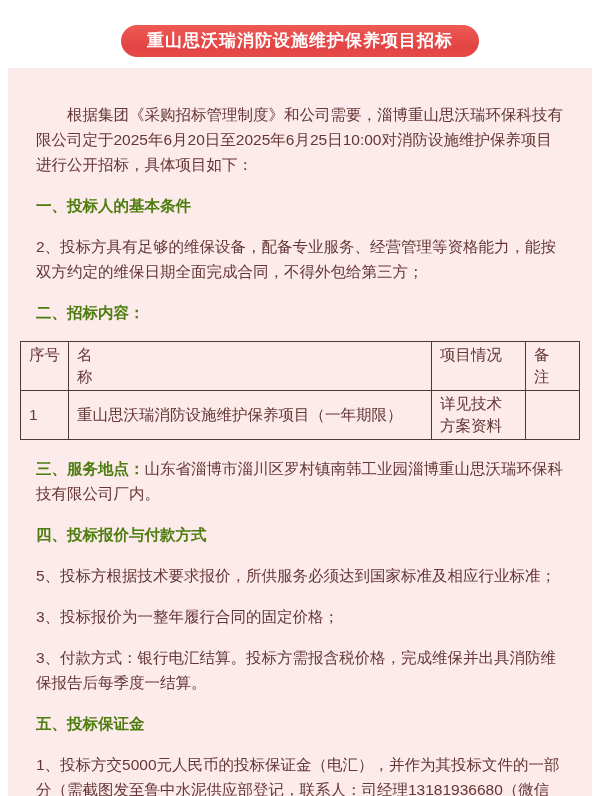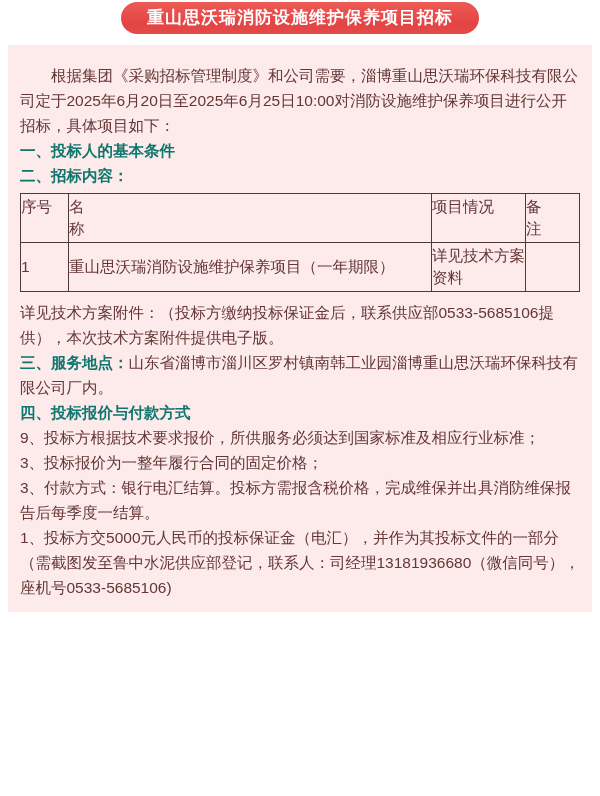--- a/index.html
+++ b/index.html
@@ -1,52 +1,52 @@
 <!DOCTYPE html>
 <html lang="zh"><head>
 <meta charset="utf-8">
 <style>
   html,body { margin:0; padding:0; }
   body {
     width:600px;
     background:#ffffff;
     font-family:"Liberation Sans","DejaVu Sans",sans-serif;
   }
-  .banner-wrap { text-align:center; padding-top:2px; }
+  .banner-wrap { text-align:center; padding-top:25px; }
   .banner {
     display:inline-block;
     background:linear-gradient(180deg,#ee5a54 0%,#e24444 70%,#e64b47 100%);
     color:#ffffff;
     font-weight:bold;
     font-size:17px;
     line-height:32px;
     padding:0 26px;
     border-radius:17px;
     letter-spacing:1px;
   }
   .content {
     margin:11px 8px 0 8px;
     background:#fdeaea;
     padding:18px 12px 12px 12px;
     color:#643636;
     font-size:15.5px;
     line-height:25px;
   }
-  .content p { margin:0; }
+  .content p { margin:16px; }
   .indent { text-indent:2em; }
-  .hd { font-weight:bold; color:#0f766e; }
+  .hd { font-weight:bold; color:#4d7c0f; }
   table.bid-table {
     width:100%;
     border-collapse:collapse;
     table-layout:fixed;
     margin:5px 0 8px 0;
   }
   table.bid-table th, table.bid-table td {
     border:1px solid #4e3838;
-    padding:2px 0;
+    padding:2px 8px;
     font-size:15.5px;
     line-height:22px;
     font-weight:normal;
     text-align:left;
     word-break:break-all;
   }
   table.bid-table th { vertical-align:top; white-space:pre-line; }
   table.bid-table td { vertical-align:middle; }
   td.justify { text-align:justify; }
 </style>
@@ -55,20 +55,21 @@
 
 <div class="banner-wrap">
   <span class="banner">重山思沃瑞消防设施维护保养项目招标</span>
 </div>
 
 <div class="content">
 
   <p class="indent">根据集团《采购招标管理制度》和公司需要，淄博重山思沃瑞环保科技有限公司定于2025年6月20日至2025年6月25日10:00对消防设施维护保养项目进行公开招标，具体项目如下：</p>
 
   <p class="hd">一、投标人的基本条件</p>
+  <p>2、投标方具有足够的维保设备，配备专业服务、经营管理等资格能力，能按双方约定的维保日期全面完成合同，不得外包给第三方；</p>
 
   <p class="hd">二、招标内容：</p>
 
   <table class="bid-table">
     <colgroup>
       <col style="width:48px">
       <col>
       <col style="width:94px">
       <col style="width:54px">
     </colgroup>
@@ -85,24 +86,24 @@
     <tbody>
       <tr>
         <td>1</td>
         <td>重山思沃瑞消防设施维护保养项目（一年期限）</td>
         <td class="justify">详见技术方案资料</td>
         <td></td>
       </tr>
     </tbody>
   </table>
 
-  <p>详见技术方案附件：（投标方缴纳投标保证金后，联系供应部0533-5685106提供），本次技术方案附件提供电子版。</p>
 
   <p><b class="hd">三、服务地点：</b><span>山东省淄博市淄川区罗村镇南韩工业园淄博重山思沃瑞环保科技有限公司厂内。</span></p>
 
   <p class="hd">四、投标报价与付款方式</p>
-  <p>9、投标方根据技术要求报价，所供服务必须达到国家标准及相应行业标准；</p>
+  <p>5、投标方根据技术要求报价，所供服务必须达到国家标准及相应行业标准；</p>
   <p>3、投标报价为一整年履行合同的固定价格；</p>
   <p>3、付款方式：银行电汇结算。投标方需报含税价格，完成维保并出具消防维保报告后每季度一结算。</p>
 
+  <p class="hd">五、投标保证金</p>
   <p>1、投标方交5000元人民币的投标保证金（电汇），并作为其投标文件的一部分（需截图发至鲁中水泥供应部登记，联系人：司经理13181936680（微信同号），座机号0533-5685106)</p>
 
 </div>
 
 </body></html>

